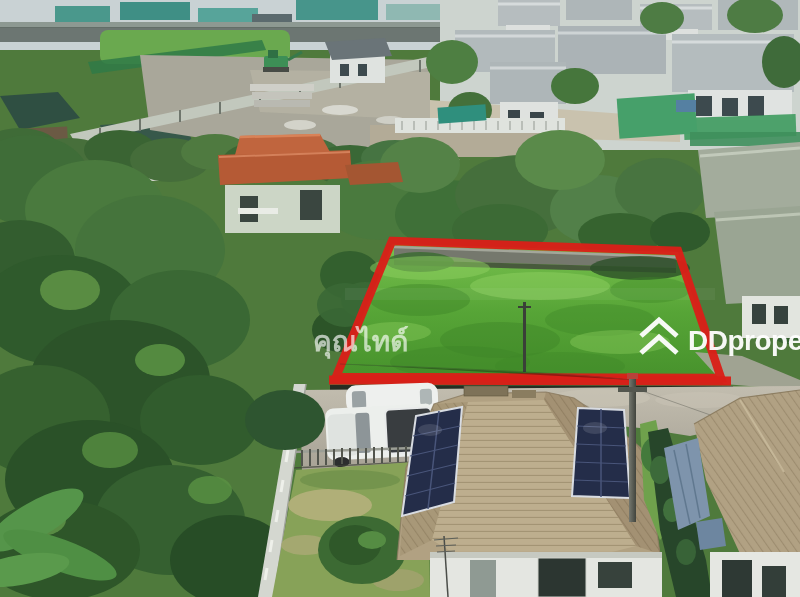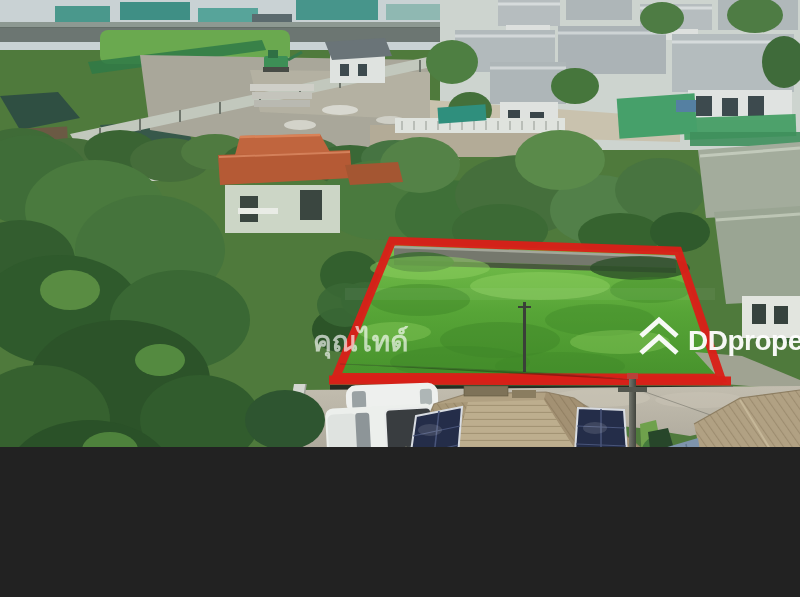--- a/index.html
+++ b/index.html
@@ -1,16 +1,16 @@
 <!DOCTYPE html>
 <html><head>
 <meta charset="utf-8">
 <style>
   html,body{margin:0;padding:0;background:#222;}
-  .stage{position:relative;width:800px;height:447px;overflow:hidden;background:#4f7a3c;
+  .stage{position:relative;width:800px;height:597px;overflow:hidden;background:#4f7a3c;
          font-family:"Liberation Sans",sans-serif;}
   .stage svg{display:block;}
   text{font-family:"Liberation Sans",sans-serif;}
   .thai{font-family:"DejaVu Sans",sans-serif;}
 </style>
 </head>
 <body>
 
 <div class="stage">
 <svg width="800" height="597" viewBox="0 0 800 597" xmlns="http://www.w3.org/2000/svg">

